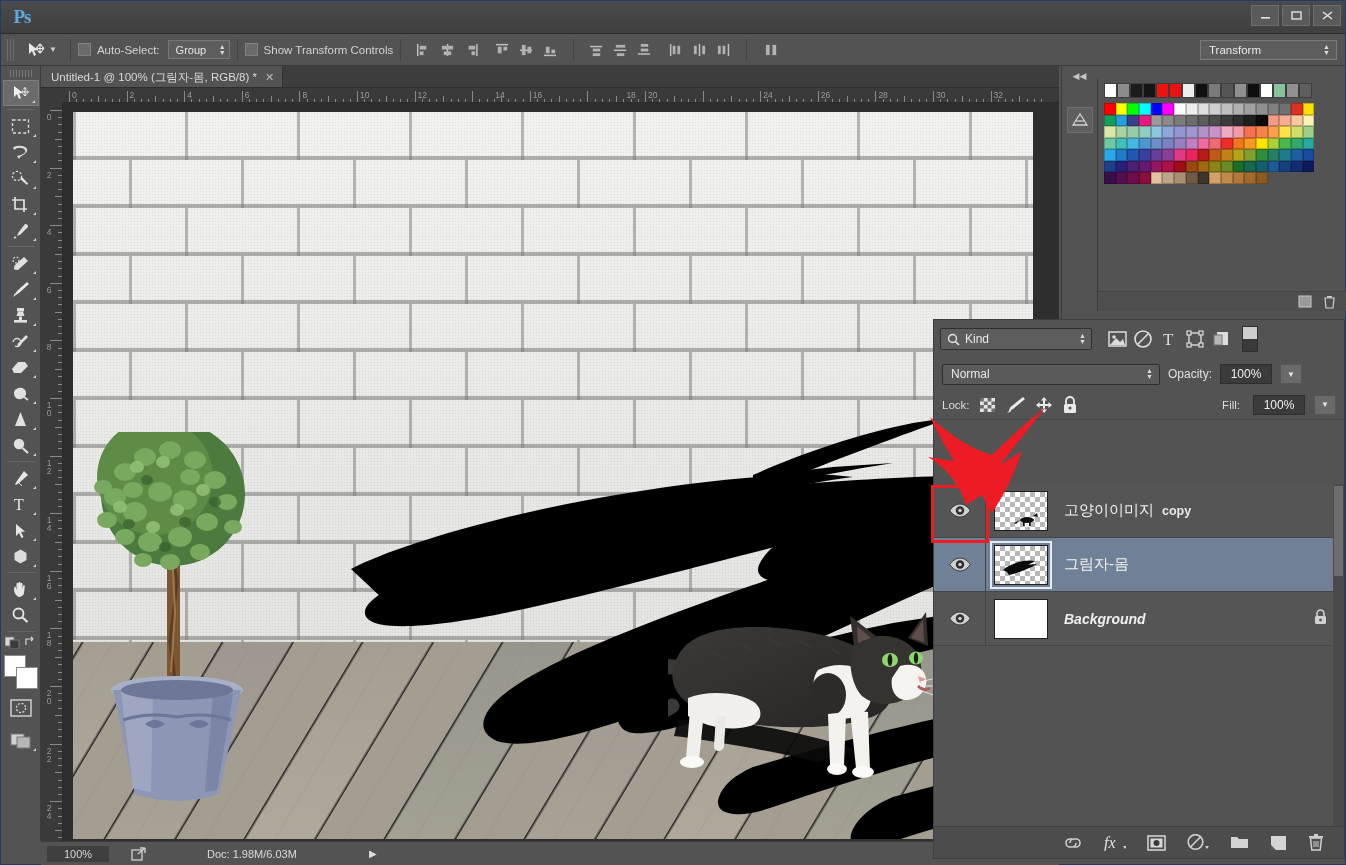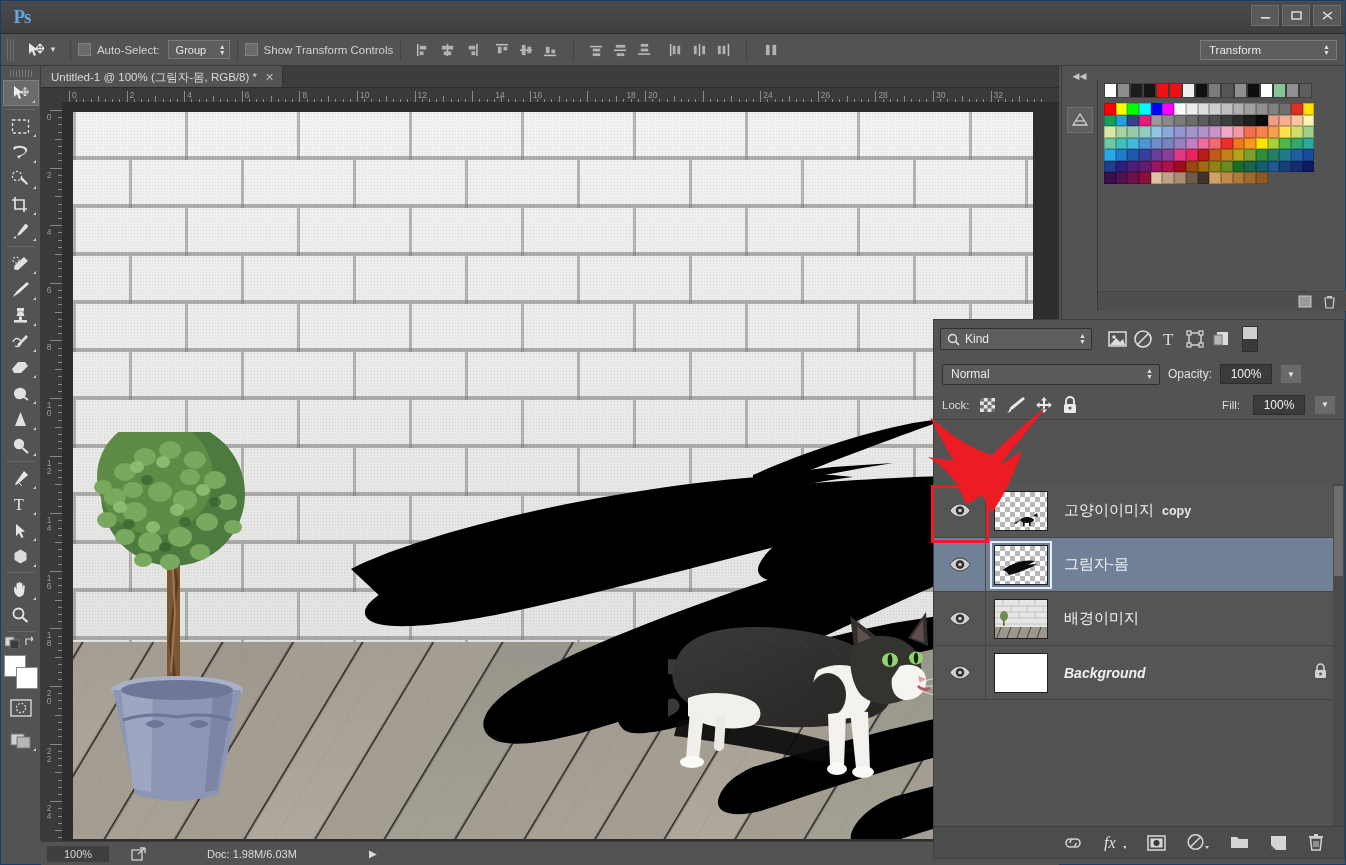--- a/index.html
+++ b/index.html
@@ -1279,45 +1279,20 @@
         </div>
         <div class="layer-row">
           <div class="eye-cell">
             <svg width="22" height="15" viewBox="0 0 22 15">
               <path d="M11 1 C17 1 21 7 21 7.5 C21 8 17 14 11 14 C5 14 1 8 1 7.5 C1 7 5 1 11 1 Z" fill="#cfcfcf" stroke="#3a3a3a" stroke-width="1"></path>
               <circle cx="11" cy="7.5" r="4.2" fill="#2e2e2e"></circle>
               <circle cx="11" cy="7.5" r="1.8" fill="#cfcfcf"></circle>
             </svg>
           </div>
           <div class="thumb">
-            <svg width="52" height="38" style="position:absolute;left:0;top:0">
-              <rect width="52" height="27" fill="#e6e6e4"></rect>
-              <g stroke="#b9b9b9" stroke-width="0.8">
-                <path d="M0 6 H52 M0 12 H52 M0 18 H52 M0 24 H52"></path>
-                <path d="M8 0 V6 M24 0 V6 M40 0 V6 M16 6 V12 M32 6 V12 M48 6 V12 M8 12 V18 M24 12 V18 M40 12 V18"></path>
-              </g>
-              <rect y="27" width="52" height="11" fill="#9c968c"></rect>
-              <g stroke="#2f2f2d" stroke-width="0.8">
-                <path d="M6 27 L2 38 M16 27 L12 38 M26 27 L22 38 M36 27 L32 38 M46 27 L42 38"></path>
-              </g>
-              <ellipse cx="9" cy="16" rx="4" ry="5" fill="#6e8c52"></ellipse>
-              <rect x="8" y="20" width="1.6" height="6" fill="#7a5a38"></rect>
-            </svg>
-          </div>
-          <span class="layer-name">배경이미지</span>
-        </div>
-        <div class="layer-row">
-          <div class="eye-cell">
-            <svg width="22" height="15" viewBox="0 0 22 15">
-              <path d="M11 1 C17 1 21 7 21 7.5 C21 8 17 14 11 14 C5 14 1 8 1 7.5 C1 7 5 1 11 1 Z" fill="#cfcfcf" stroke="#3a3a3a" stroke-width="1"></path>
-              <circle cx="11" cy="7.5" r="4.2" fill="#2e2e2e"></circle>
-              <circle cx="11" cy="7.5" r="1.8" fill="#cfcfcf"></circle>
-            </svg>
-          </div>
-          <div class="thumb">
             <div style="position:absolute;inset:0;background:#ffffff"></div>
           </div>
           <span class="layer-name bg">Background</span>
           <span class="lock-ico-right"><svg width="15" height="17">
               <path d="M4 8 L4 5.5 a3.5 3.5 0 0 1 7 0 L11 8" fill="none" stroke="#d2d2d2" stroke-width="1.6"></path>
               <rect x="2" y="8" width="11" height="8" rx="1.3" fill="#d2d2d2"></rect>
               <circle cx="7.5" cy="12" r="1.4" fill="#555"></circle>
             </svg></span>
         </div>
       </div>

